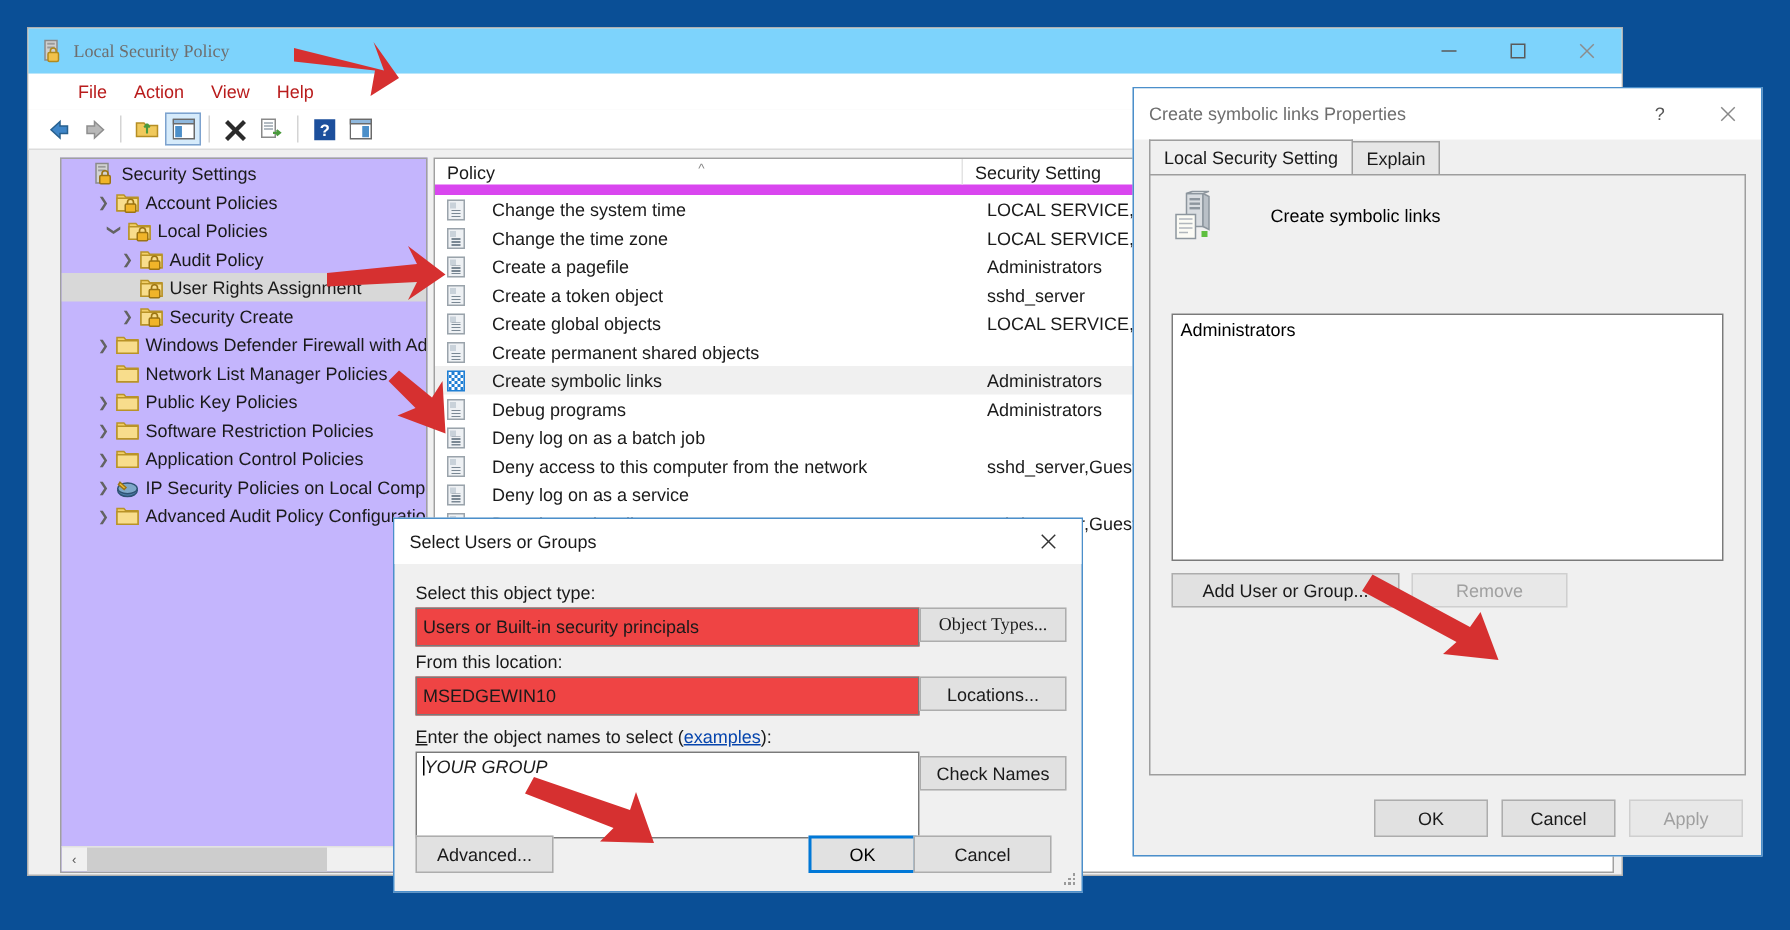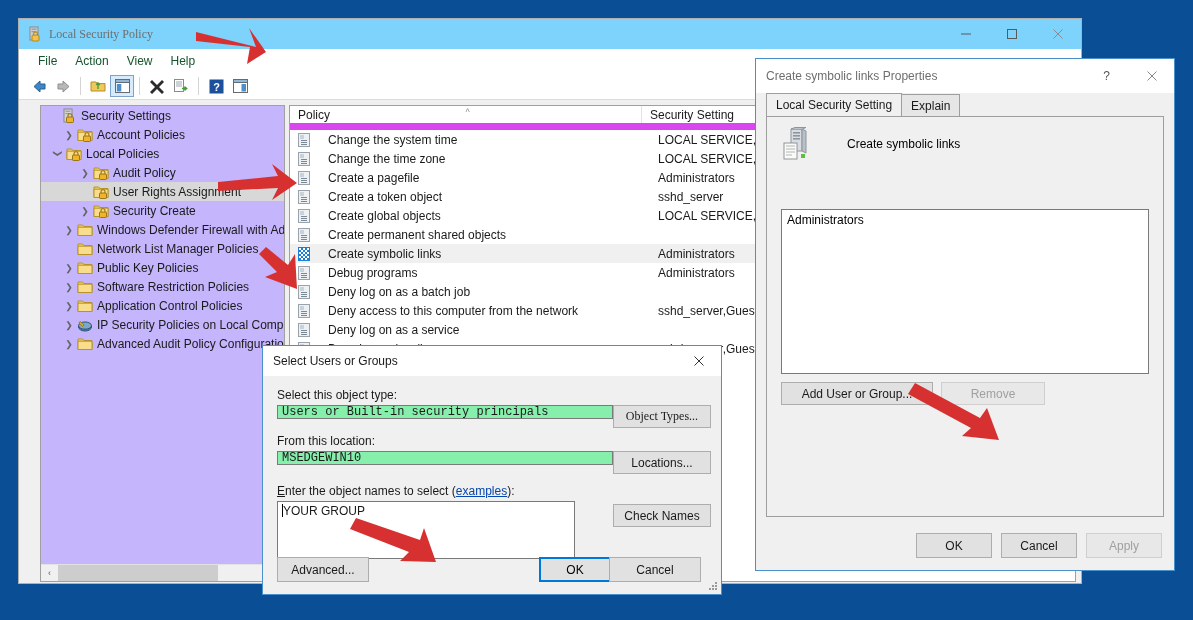--- a/index.html
+++ b/index.html
@@ -30,22 +30,22 @@
     margin-left:6px; font-size:12px; color:#6e6e6e;
   }
   .winbtns{ position:absolute; right:0; top:0; height:30px; display:flex; }
   .winbtn{
     width:46px; height:30px; display:flex; align-items:center; justify-content:center;
     color:#444; font-size:12px;
   }
   .winbtn svg{ display:block; }
 
   #mmc-menubar{
-    height:24px; display:flex; align-items:center; padding-left:10px;
-    background:#ffffff; font-size:12px; color:#14532d;
+    height:24px; display:flex; align-items:center; padding-left:24px;
+    background:#ffffff; font-size:12px; color:#b91c1c;
   }
   #mmc-menubar .mi{ padding:3px 9px; }
 
   #mmc-toolbar{
     height:27px; background:#ffffff; display:flex; align-items:center;
     padding-left:8px; border-bottom:1px solid #dcdcdc;
   }
   .tbsep{ width:1px; height:18px; background:#d4d4d4; margin:0 5px; }
   .tbbtn{ width:24px; height:22px; display:flex; align-items:center; justify-content:center; }
   .tbbtn.sel{ background:#d6ebfb; border:1px solid #7da2ce; }
@@ -167,22 +167,22 @@
   
   #sel-dialog{
     position:absolute; left:262px; top:345px; width:460px; height:250px;
     background:#f0f0f0; border:1px solid #4b8fcb;
   }
   #sel-title{ height:30px; background:#ffffff; display:flex; align-items:center; position:relative; }
   #sel-title .t{ margin-left:10px; font-size:12px; color:#1a1a1a; }
   #sel-title .x{ position:absolute; right:0; top:0; width:44px; height:30px; display:flex; align-items:center; justify-content:center; color:#333; }
   .sel-label{ font-size:12px; color:#1a1a1a; }
   .sel-input{
-    height:14px; background:#86efac; border:1px solid #7a7a7a; font-size:12px;
-    display:flex; align-items:center; padding-left:4px; color:#1a1a1a;font-family:Liberation Mono, monospace;
+    height:26px; background:#ef4444; border:1px solid #7a7a7a; font-size:12px;
+    display:flex; align-items:center; padding-left:4px; color:#1a1a1a;
   }
   .sel-textarea{
     height:58px; background:#ffffff; border:1px solid #7a7a7a; font-size:12px;
     padding:2px 4px; color:#1a1a1a; position:relative;
   }
   .caret{ display:inline-block; width:1px; height:13px; background:#000; vertical-align:-2px; }
   #sel-dialog .rowbtn{
     position:absolute; right:10px; width:98px; height:23px;
   }
   .linkx{ color:#0645ad; text-decoration:underline; }
@@ -324,21 +324,21 @@
           <div class="tnode" style="padding-left: 20px;">
             <span class="tchev">❯</span>
             <span class="ticon"><svg width="16" height="16" viewBox="0 0 16 16">
                 <path d="M1 13.5V3h4.6l1.3 1.5H15v9z" fill="#f2cf68" stroke="#b99327"></path>
                 <path d="M1 13.5V5.2h14V13.5z" fill="#f8dd8c" stroke="#b99327"></path>
                 <rect x="6.5" y="9" width="7" height="5.5" rx="0.8" fill="#f0b429" stroke="#9c7413"></rect>
                 <path d="M8 9.2V7.8a2 2 0 0 1 4 0v1.4" fill="none" stroke="#9c7413" stroke-width="1.1"></path>
               </svg></span>
             <span class="tlabel">Account Policies</span>
           </div>
-          <div class="tnode" style="padding-left: 9px;">
+          <div class="tnode" style="padding-left: 28px;">
             <span class="tchev" style="transform: rotate(90deg);">❯</span>
             <span class="ticon"><svg width="16" height="16" viewBox="0 0 16 16">
                 <path d="M1 13.5V3h4.6l1.3 1.5H15v9z" fill="#f2cf68" stroke="#b99327"></path>
                 <path d="M1 13.5V5.2h14V13.5z" fill="#f8dd8c" stroke="#b99327"></path>
                 <rect x="6.5" y="9" width="7" height="5.5" rx="0.8" fill="#f0b429" stroke="#9c7413"></rect>
                 <path d="M8 9.2V7.8a2 2 0 0 1 4 0v1.4" fill="none" stroke="#9c7413" stroke-width="1.1"></path>
               </svg></span>
             <span class="tlabel">Local Policies</span>
           </div>
           <div class="tnode" style="padding-left: 36px;">
@@ -609,21 +609,21 @@
   <div class="sel-input" style="position:absolute;left:14px;top:59px;width:336px;">Users or Built-in security principals</div>
   <div class="winbutton rowbtn" style="position:absolute;right:10px;top:59px;width:98px;height:23px;font-family:Liberation Serif, serif;">Object Types...</div>
 
   <div style="position:absolute;left:14px;top:88px;" class="sel-label">From this location:</div>
   <div class="sel-input" style="position:absolute;left:14px;top:105px;width:336px;">MSEDGEWIN10</div>
   <div class="winbutton rowbtn" style="position:absolute;right:10px;top:105px;width:98px;height:23px;">Locations...</div>
 
   <div class="sel-label" style="position:absolute;left:14px;top:138px;">
     <span class="uline">E</span><span>nter the object names to select (</span><span class="linkx">examples</span><span>):</span>
   </div>
-  <div class="sel-textarea" style="position:absolute;left:14px;top:155px;width:298px;"><span class="caret"></span><span>YOUR GROUP</span></div>
+  <div class="sel-textarea" style="position:absolute;left:14px;top:155px;width:336px;font-style:italic;"><span class="caret"></span><span>YOUR GROUP</span></div>
   <div class="winbutton rowbtn" style="position:absolute;right:10px;top:158px;width:98px;height:23px;">Check Names</div>
 
   <div id="sel-footer">
     <div class="winbutton" id="sel-advanced">Advanced...</div>
     <div id="sel-ok">OK</div>
     <div class="winbutton" id="sel-cancel">Cancel</div>
   </div>
   <div id="sel-grip"></div>
 </div>
 

